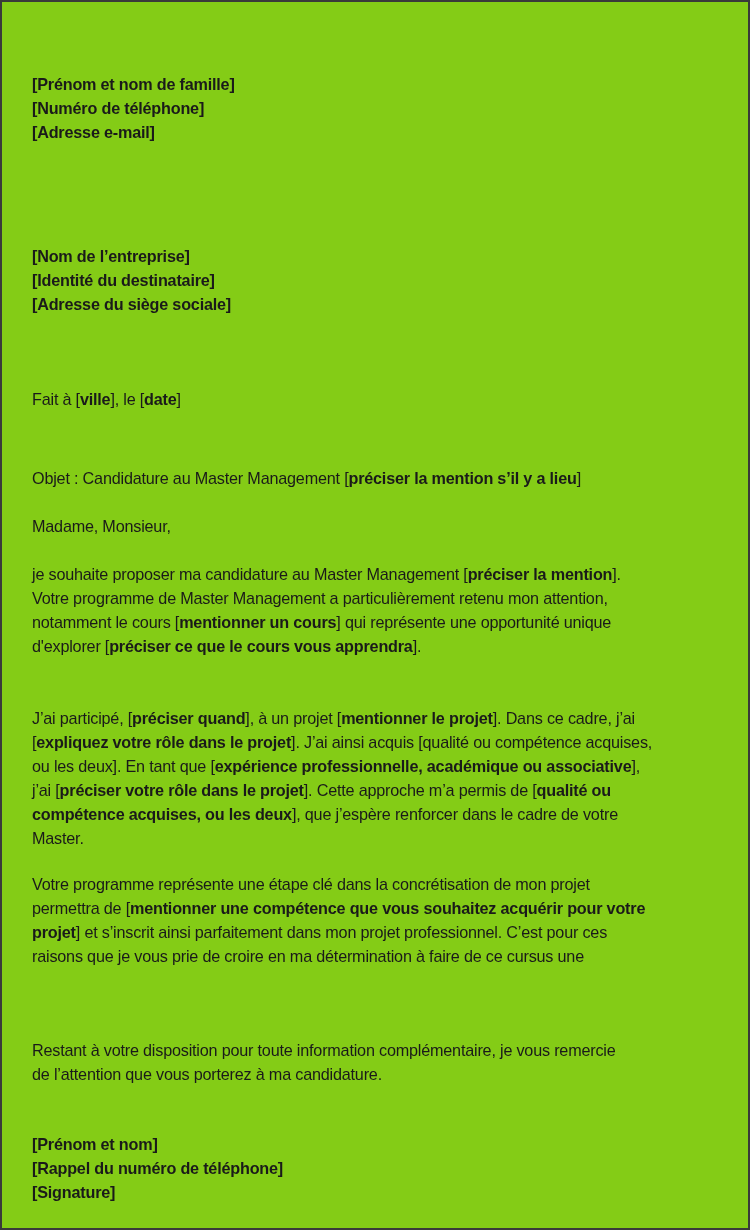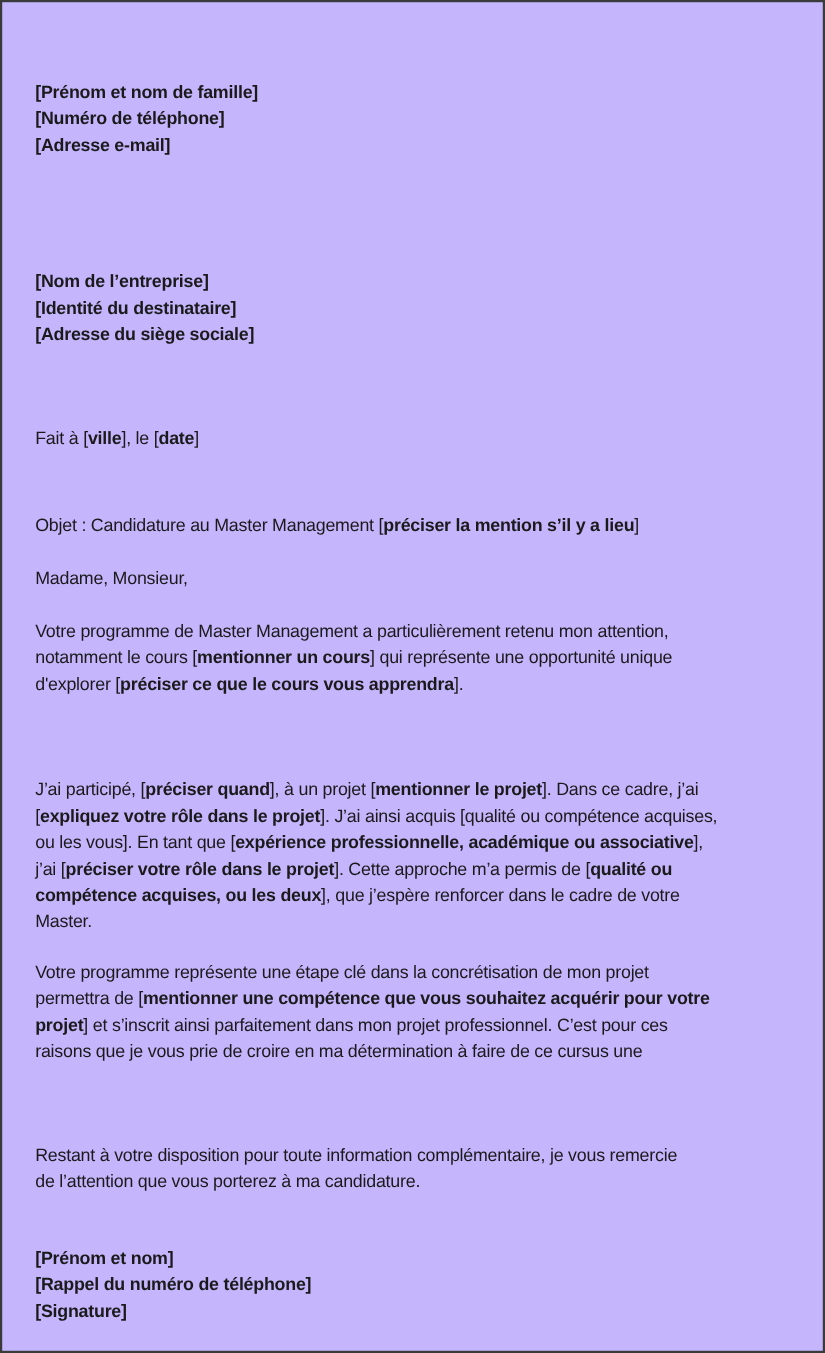--- a/index.html
+++ b/index.html
@@ -2,21 +2,21 @@
 <html><head>
 <meta charset="utf-8">
 <style>
   html, body { margin: 0; padding: 0; background: #ffffff; }
   body { width: 750px; height: 1230px; overflow: hidden; }
   .page {
     position: relative;
     box-sizing: border-box;
     width: 750px; height: 1230px;
     border: 2px solid #3a3a3a;
-    background: #c4b5fd;
+    background: #84cc16;
     color: #1a1a1a;
     font-family: "Liberation Sans", sans-serif;
     font-size: 16.2px;
     line-height: 24px;
     letter-spacing: -0.2px;
   }
   .block { position: absolute; left: 30px; width: 662px; }
   .right { text-align: left; }
   .line { display: block; white-space: nowrap; height: 24px; }
   .b { font-weight: bold; }
@@ -58,38 +58,41 @@
     <span class="line">
       <span>Objet : Candidature au Master Management [</span><span class="b">préciser la mention s’il y a lieu</span><span>]</span>
     </span>
   </div>
 
   <div class="block salutation">
     <span class="line">Madame, Monsieur,</span>
   </div>
 
   <div class="block p1">
+    <span class="line">
+      <span>je souhaite proposer ma candidature au Master Management [</span><span class="b">préciser la mention</span><span>].</span>
+    </span>
     <span class="line">Votre programme de Master Management a particulièrement retenu mon attention,</span>
     <span class="line">
       <span>notamment le cours [</span><span class="b">mentionner un cours</span><span>] qui représente une opportunité unique</span>
     </span>
     <span class="line">
       <span>d'explorer [</span><span class="b">préciser ce que le cours vous apprendra</span><span>].</span>
     </span>
   </div>
 
   <div class="block p2">
     <span class="line">
       <span>J’ai participé, [</span><span class="b">préciser quand</span><span>], à un projet [</span><span class="b">mentionner le projet</span><span>]. Dans ce cadre, j’ai</span>
     </span>
     <span class="line">
       <span>[</span><span class="b">expliquez votre rôle dans le projet</span><span>]. J’ai ainsi acquis [qualité ou compétence acquises,</span>
     </span>
     <span class="line">
-      <span>ou les vous]. En tant que [</span><span class="b">expérience professionnelle, académique ou associative</span><span>],</span>
+      <span>ou les deux]. En tant que [</span><span class="b">expérience professionnelle, académique ou associative</span><span>],</span>
     </span>
     <span class="line">
       <span>j’ai [</span><span class="b">préciser votre rôle dans le projet</span><span>]. Cette approche m’a permis de [</span><span class="b">qualité ou</span>
     </span>
     <span class="line">
       <span class="b">compétence acquises, ou les deux</span><span>], que j’espère renforcer dans le cadre de votre</span>
     </span>
     <span class="line">Master.</span>
   </div>
 

